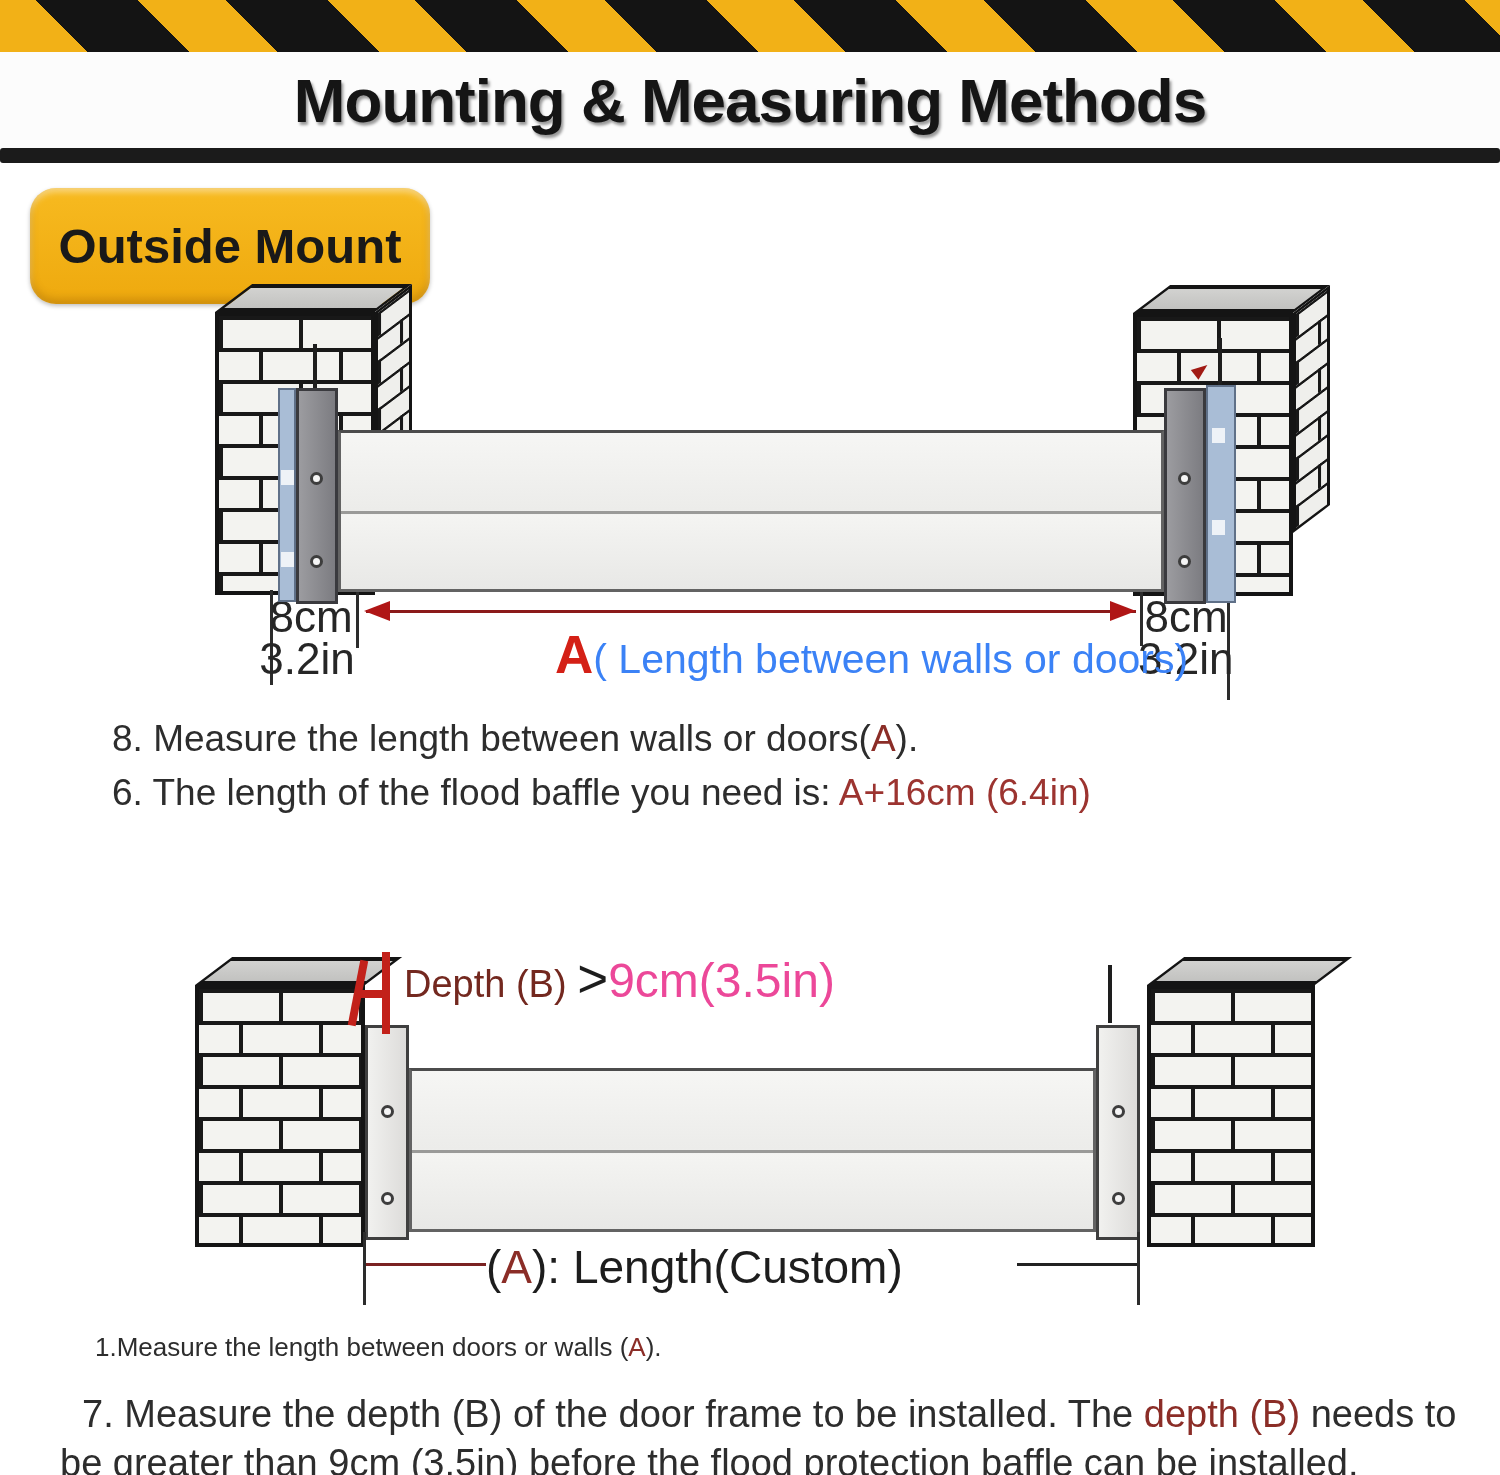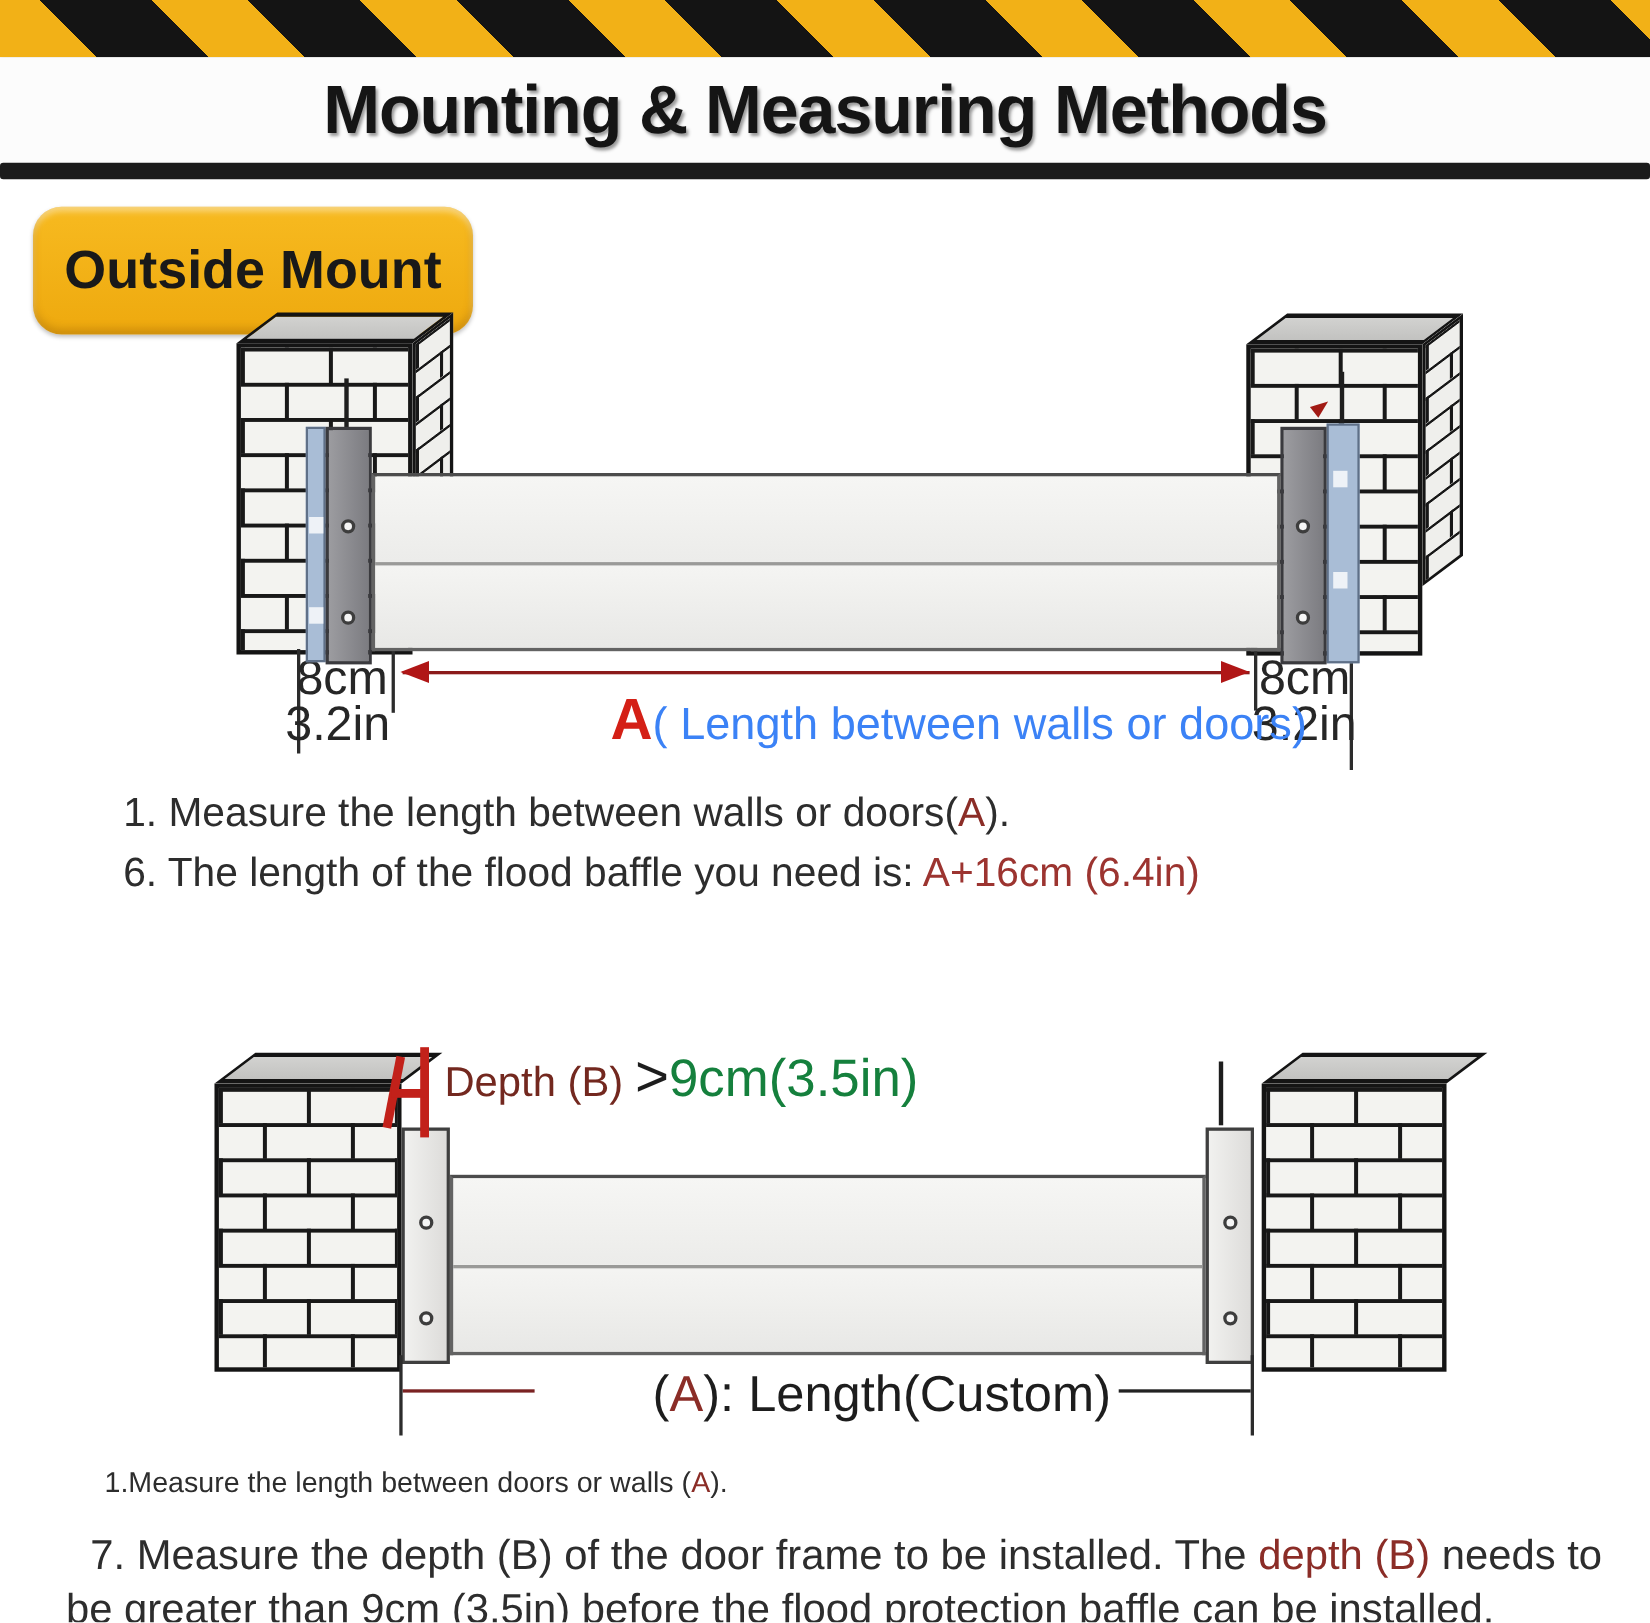--- a/index.html
+++ b/index.html
@@ -60,22 +60,22 @@
   .head-left{width:0;height:0;border-top:10px solid transparent;border-bottom:10px solid transparent;border-right:26px solid #b01616;}
   .head-right{width:0;height:0;border-top:10px solid transparent;border-bottom:10px solid transparent;border-left:26px solid #b01616;}
   .dim-text{font-size:44px;color:#262626;text-align:center;}
   .a-label .big-a{font-size:53px;font-weight:700;color:#d42016;}
   .a-label .rest{font-size:41px;color:#3b82f6;}
   .step{font-size:37px;color:#2d2d2d;}
   .maroon{color:#8b2d27;}
   .formula{color:#9c3430;}
   .depth-pre{font-size:38px;color:#73281f;}
   .depth-gt{font-size:53px;color:#1d1d1d;}
-  .depth-val{font-size:48px;color:#15803d;}
-  .inside-dim{font-size:46px;color:#1d1d1d;text-align:right;}
+  .depth-val{font-size:48px;color:#ec4899;}
+  .inside-dim{font-size:46px;color:#1d1d1d;text-align:left;}
   .redbar{background:#c2211a;position:absolute;}
 </style>
 </head>
 <body>
 
 <div class="canvas">
 
   <div class="abs tape"></div>
   <div class="abs title-band">
     <h1>Mounting &amp; Measuring Methods</h1>
@@ -127,21 +127,21 @@
   <div class="abs dim-line" style="left:1140px;top:588px;width:3px;height:58px;"></div>
   <div class="abs dim-line" style="left:1227px;top:588px;width:3px;height:112px;"></div>
   <div class="abs dim-text" style="left:1143px;top:592px;width:86px;">8cm</div>
   <div class="abs dim-text" style="left:1138px;top:634px;width:92px;">3.2in</div>
 
   <div class="abs a-label" style="left:555px;top:624px;">
     <span class="big-a">A</span><span class="rest">( Length between walls or doors)</span>
   </div>
 
   <div class="abs step" style="left:112px;top:718px;">
-    <span>1. Measure the length between walls or doors(</span><span class="maroon">A</span><span>).</span>
+    <span>8. Measure the length between walls or doors(</span><span class="maroon">A</span><span>).</span>
   </div>
   <div class="abs step" style="left:112px;top:772px;">
     <span>6. The length of the flood baffle you need is: </span><span class="formula">A+16cm (6.4in)</span>
   </div>
 
 
   <div class="abs top-face" style="left:195px;top:957px;width:170px;height:28px;transform:skewX(-53deg);transform-origin:0 100%;"></div>
   <div class="abs brick" style="left:195px;top:985px;width:170px;height:262px;"></div>
 
   <div class="abs top-face" style="left:1147px;top:957px;width:168px;height:28px;transform:skewX(-53deg);transform-origin:0 100%;"></div>

